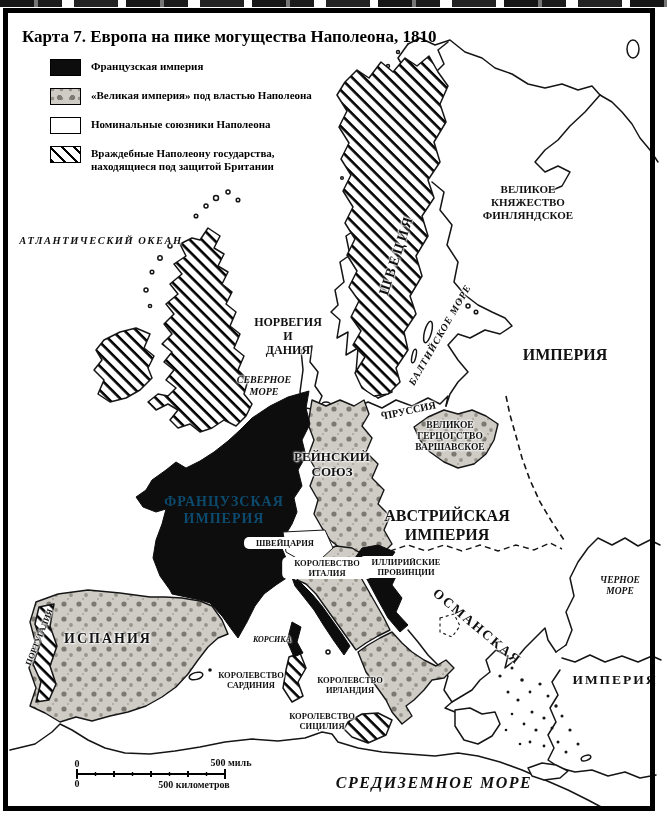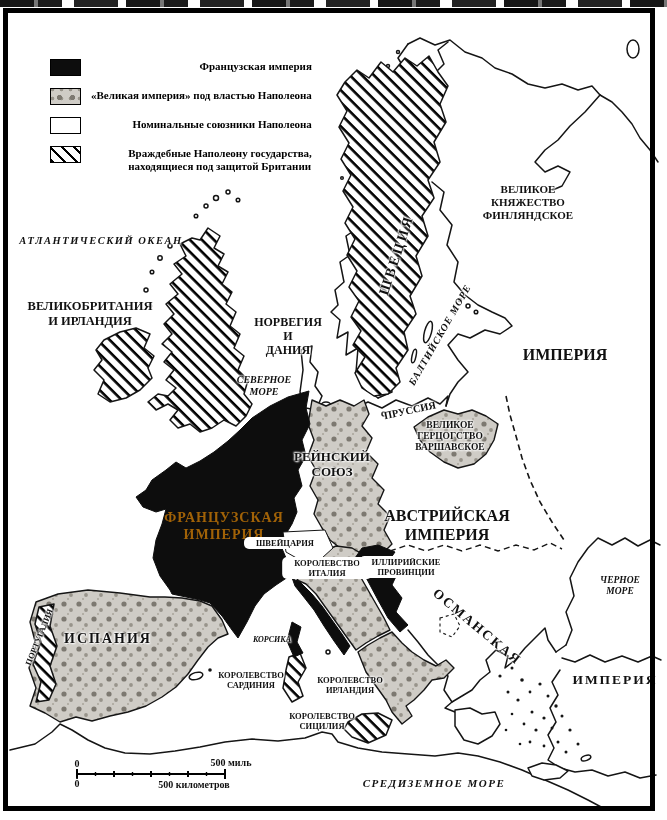--- a/index.html
+++ b/index.html
@@ -5,34 +5,34 @@
   html,body{margin:0;padding:0;background:#fff;}
   #stage{position:relative;width:667px;height:820px;background:#fff;overflow:hidden;
          font-family:"Liberation Serif","DejaVu Serif",serif;}
   #scan-artifact{position:absolute;left:0;top:0;width:667px;height:7px;
     background:repeating-linear-gradient(90deg,#161616 0 34px,#777 34px 38px,#1b1b1b 38px 62px,#fdfdfd 62px 74px,#222 74px 118px,#fdfdfd 118px 126px);}
   #frame{position:absolute;left:3px;top:8px;width:652px;height:803px;border:5px solid #000;
          box-sizing:border-box;pointer-events:none;}
   #map-svg{position:absolute;left:0;top:0;}
   #title{position:absolute;left:22px;top:27px;font-size:17px;font-weight:bold;color:#000;white-space:nowrap;}
   #legend{position:absolute;left:50px;top:59px;}
-  .lg-row{display:flex;align-items:flex-start;margin-bottom:12px;justify-content:space-between;}
+  .lg-row{display:flex;align-items:flex-start;margin-bottom:12px;}
   .sw{width:31px;height:17px;flex:0 0 31px;margin-right:10px;border:1.6px solid #000;box-sizing:border-box;}
   .sw-black{background:#0d0d0d;}
   .sw-white{background:#fff;}
   .sw-dots{background-color:#cfccc6;
     background-image:radial-gradient(circle,#7d7971 2.4px,transparent 2.9px),radial-gradient(circle,#98948b 1.7px,transparent 2.1px);
     background-size:13px 13px,9px 9px;background-position:2px 2px,6px 5px;}
   .sw-hatch{background:repeating-linear-gradient(45deg,#000 0 2.5px,#fff 2.5px 8.5px);}
   .lg-label{font-size:11px;font-weight:bold;line-height:1.18;color:#000;padding-top:1px;}
   #label-layer{position:absolute;left:0;top:0;width:667px;height:820px;}
   .map-label{position:absolute;font-weight:bold;text-align:center;line-height:1.18;white-space:nowrap;color:#111;
     text-shadow:0 0 2px #fff,0 0 2px #fff,1px 1px 2px #fff,-1px -1px 2px #fff;}
   .map-label.sea{font-style:italic;}
-  .map-label.white{color:#a16207;text-shadow:none;margin-top:16px;}
+  .map-label.white{color:#0c4a6e;text-shadow:none;}
   .map-label.box{background:#fff;padding:1px 12px;border-radius:5px;text-shadow:none;}
 </style>
 </head>
 <body>
 
 <div id="stage">
   <div id="scan-artifact"></div>
 
   <svg id="map-svg" width="667" height="820" viewBox="0 0 667 820">
     <defs>
@@ -178,20 +178,21 @@
         <path d="M151,771 L151,777"></path>
       <path d="M188,771 L188,777"></path>
         <path d="M225,769 L225,779"></path>
       <path d="M95.5,772 L95.5,776" stroke-width="1.4"></path>
         <path d="M132.5,772 L132.5,776" stroke-width="1.4"></path>
       <path d="M169.5,772 L169.5,776" stroke-width="1.4"></path>
         <path d="M206.5,772 L206.5,776" stroke-width="1.4"></path>
     </g>
   </svg>
 
+  <div id="title">Карта 7. Европа на пике могущества Наполеона, 1810</div>
   <div id="legend">
       <div class="lg-row">
         <span class="sw sw-black"></span>
         <span class="lg-label">
           <div>Французская империя</div>
         </span>
       </div>
       <div class="lg-row">
         <span class="sw sw-dots"></span>
         <span class="lg-label">
@@ -209,24 +210,20 @@
         <span class="lg-label">
           <div>Враждебные Наполеону государства,</div>
           <div>находящиеся под защитой Британии</div>
         </span>
       </div>
     </div>
   <div id="label-layer">
       <div class="map-label sea" style="left: 101px; top: 241px; font-size: 10.5px; letter-spacing: 1.5px; transform: translate(-50%, -50%); font-family: Liberation Serif, serif;">
         <div>АТЛАНТИЧЕСКИЙ  ОКЕАН</div>
       </div>
-      <div class="map-label land" style="left: 90px; top: 314px; font-size: 12.5px; transform: translate(-50%, -50%);">
-        <div>ВЕЛИКОБРИТАНИЯ</div>
-        <div>И ИРЛАНДИЯ</div>
-      </div>
       <div class="map-label land" style="left: 288px; top: 336px; font-size: 12px; transform: translate(-50%, -50%); text-align: center;">
         <div>НОРВЕГИЯ</div>
         <div>И</div>
         <div>ДАНИЯ</div>
       </div>
       <div class="map-label sea" style="left: 264px; top: 386px; font-size: 10px; transform: translate(-50%, -50%);">
         <div>СЕВЕРНОЕ</div>
         <div>МОРЕ</div>
       </div>
       <div class="map-label land" style="left: 397px; top: 255px; font-size: 14px; letter-spacing: 3px; transform: translate(-50%, -50%) rotate(-72deg);">
@@ -298,21 +295,21 @@
       <div class="map-label land" style="left: 477px; top: 627px; font-size: 13.5px; letter-spacing: 2px; transform: translate(-50%, -50%) rotate(40deg);">
         <div>ОСМАНСКАЯ</div>
       </div>
       <div class="map-label land" style="left: 615px; top: 680px; font-size: 13.5px; letter-spacing: 2px; transform: translate(-50%, -50%);">
         <div>ИМПЕРИЯ</div>
       </div>
       <div class="map-label sea" style="left: 620px; top: 586px; font-size: 9.5px; transform: translate(-50%, -50%);">
         <div>ЧЕРНОЕ</div>
         <div>МОРЕ</div>
       </div>
-      <div class="map-label sea" style="left: 434px; top: 783px; font-size: 11px; letter-spacing: 1.5px; transform: translate(-50%, -50%);">
+      <div class="map-label sea" style="left: 434px; top: 783px; font-size: 16px; letter-spacing: 1.5px; transform: translate(-50%, -50%);">
         <div>СРЕДИЗЕМНОЕ  МОРЕ</div>
       </div>
       <div class="map-label land" style="left: 77px; top: 764px; font-size: 10px; transform: translate(-50%, -50%);">
         <div>0</div>
       </div>
       <div class="map-label land" style="left: 231px; top: 763px; font-size: 10px; transform: translate(-50%, -50%);">
         <div>500 миль</div>
       </div>
       <div class="map-label land" style="left: 77px; top: 784px; font-size: 10px; transform: translate(-50%, -50%);">
         <div>0</div>

